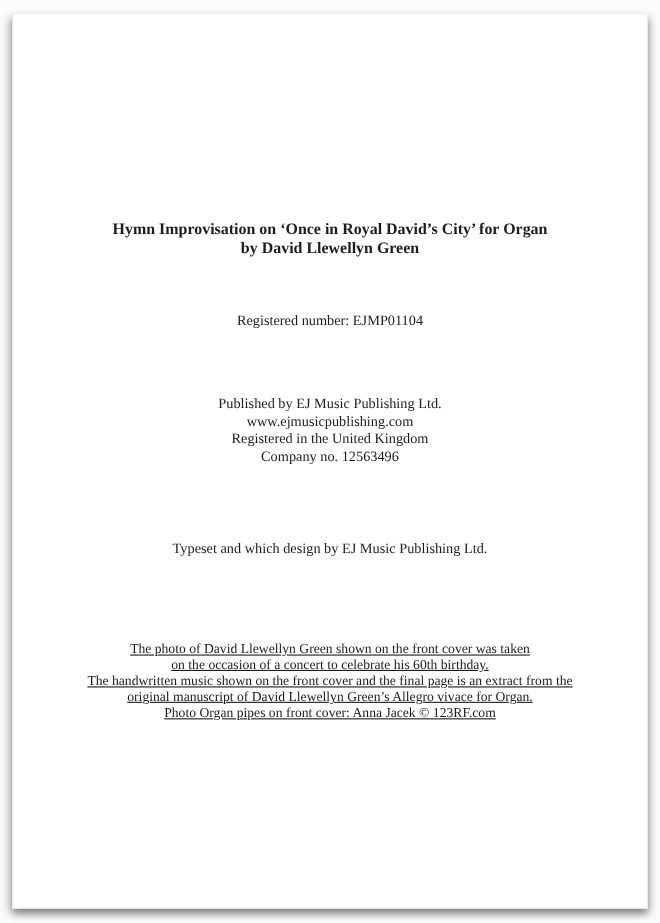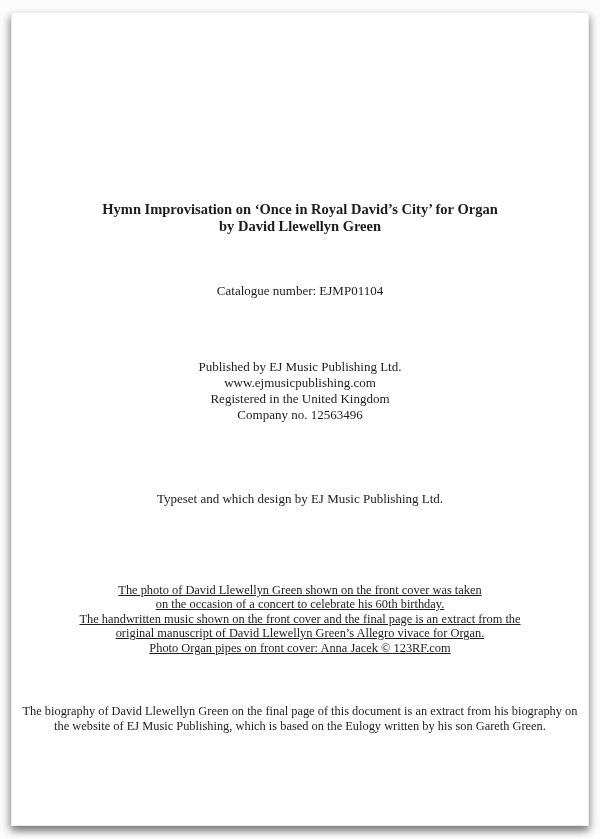--- a/index.html
+++ b/index.html
@@ -76,37 +76,35 @@
 </head>
 <body>
 
 <div class="stage">
   <div class="page">
     <div class="content" style="color: rgb(28, 28, 28);">
 
       <h1 class="title">Hymn Improvisation on ‘Once in Royal David’s City’ for Organ
 by David Llewellyn Green</h1>
 
-      <p class="catalogue">Catalogue number: EJMP01104</p>
+      <p class="catalogue">Registered number: EJMP01104</p>
 
       <p class="publisher">Published by EJ Music Publishing Ltd.
 www.ejmusicpublishing.com
 Registered in the United Kingdom
 Company no. 12563496</p>
 
       <p class="typeset">Typeset and which design by EJ Music Publishing Ltd.</p>
 
       <p class="photo-note">The photo of David Llewellyn Green shown on the front cover was taken
 on the occasion of a concert to celebrate his 60th birthday.
 The handwritten music shown on the front cover and the final page is an extract from the
 original manuscript of David Llewellyn Green’s Allegro vivace for Organ.
 Photo Organ pipes on front cover: Anna Jacek © 123RF.com</p>
 
-      <p class="bio-note">The biography of David Llewellyn Green on the final page of this document is an extract from his biography on
-the website of EJ Music Publishing, which is based on the Eulogy written by his son Gareth Green.</p>
 
 
       
 
       
 
       
 
     </div>
   </div>

